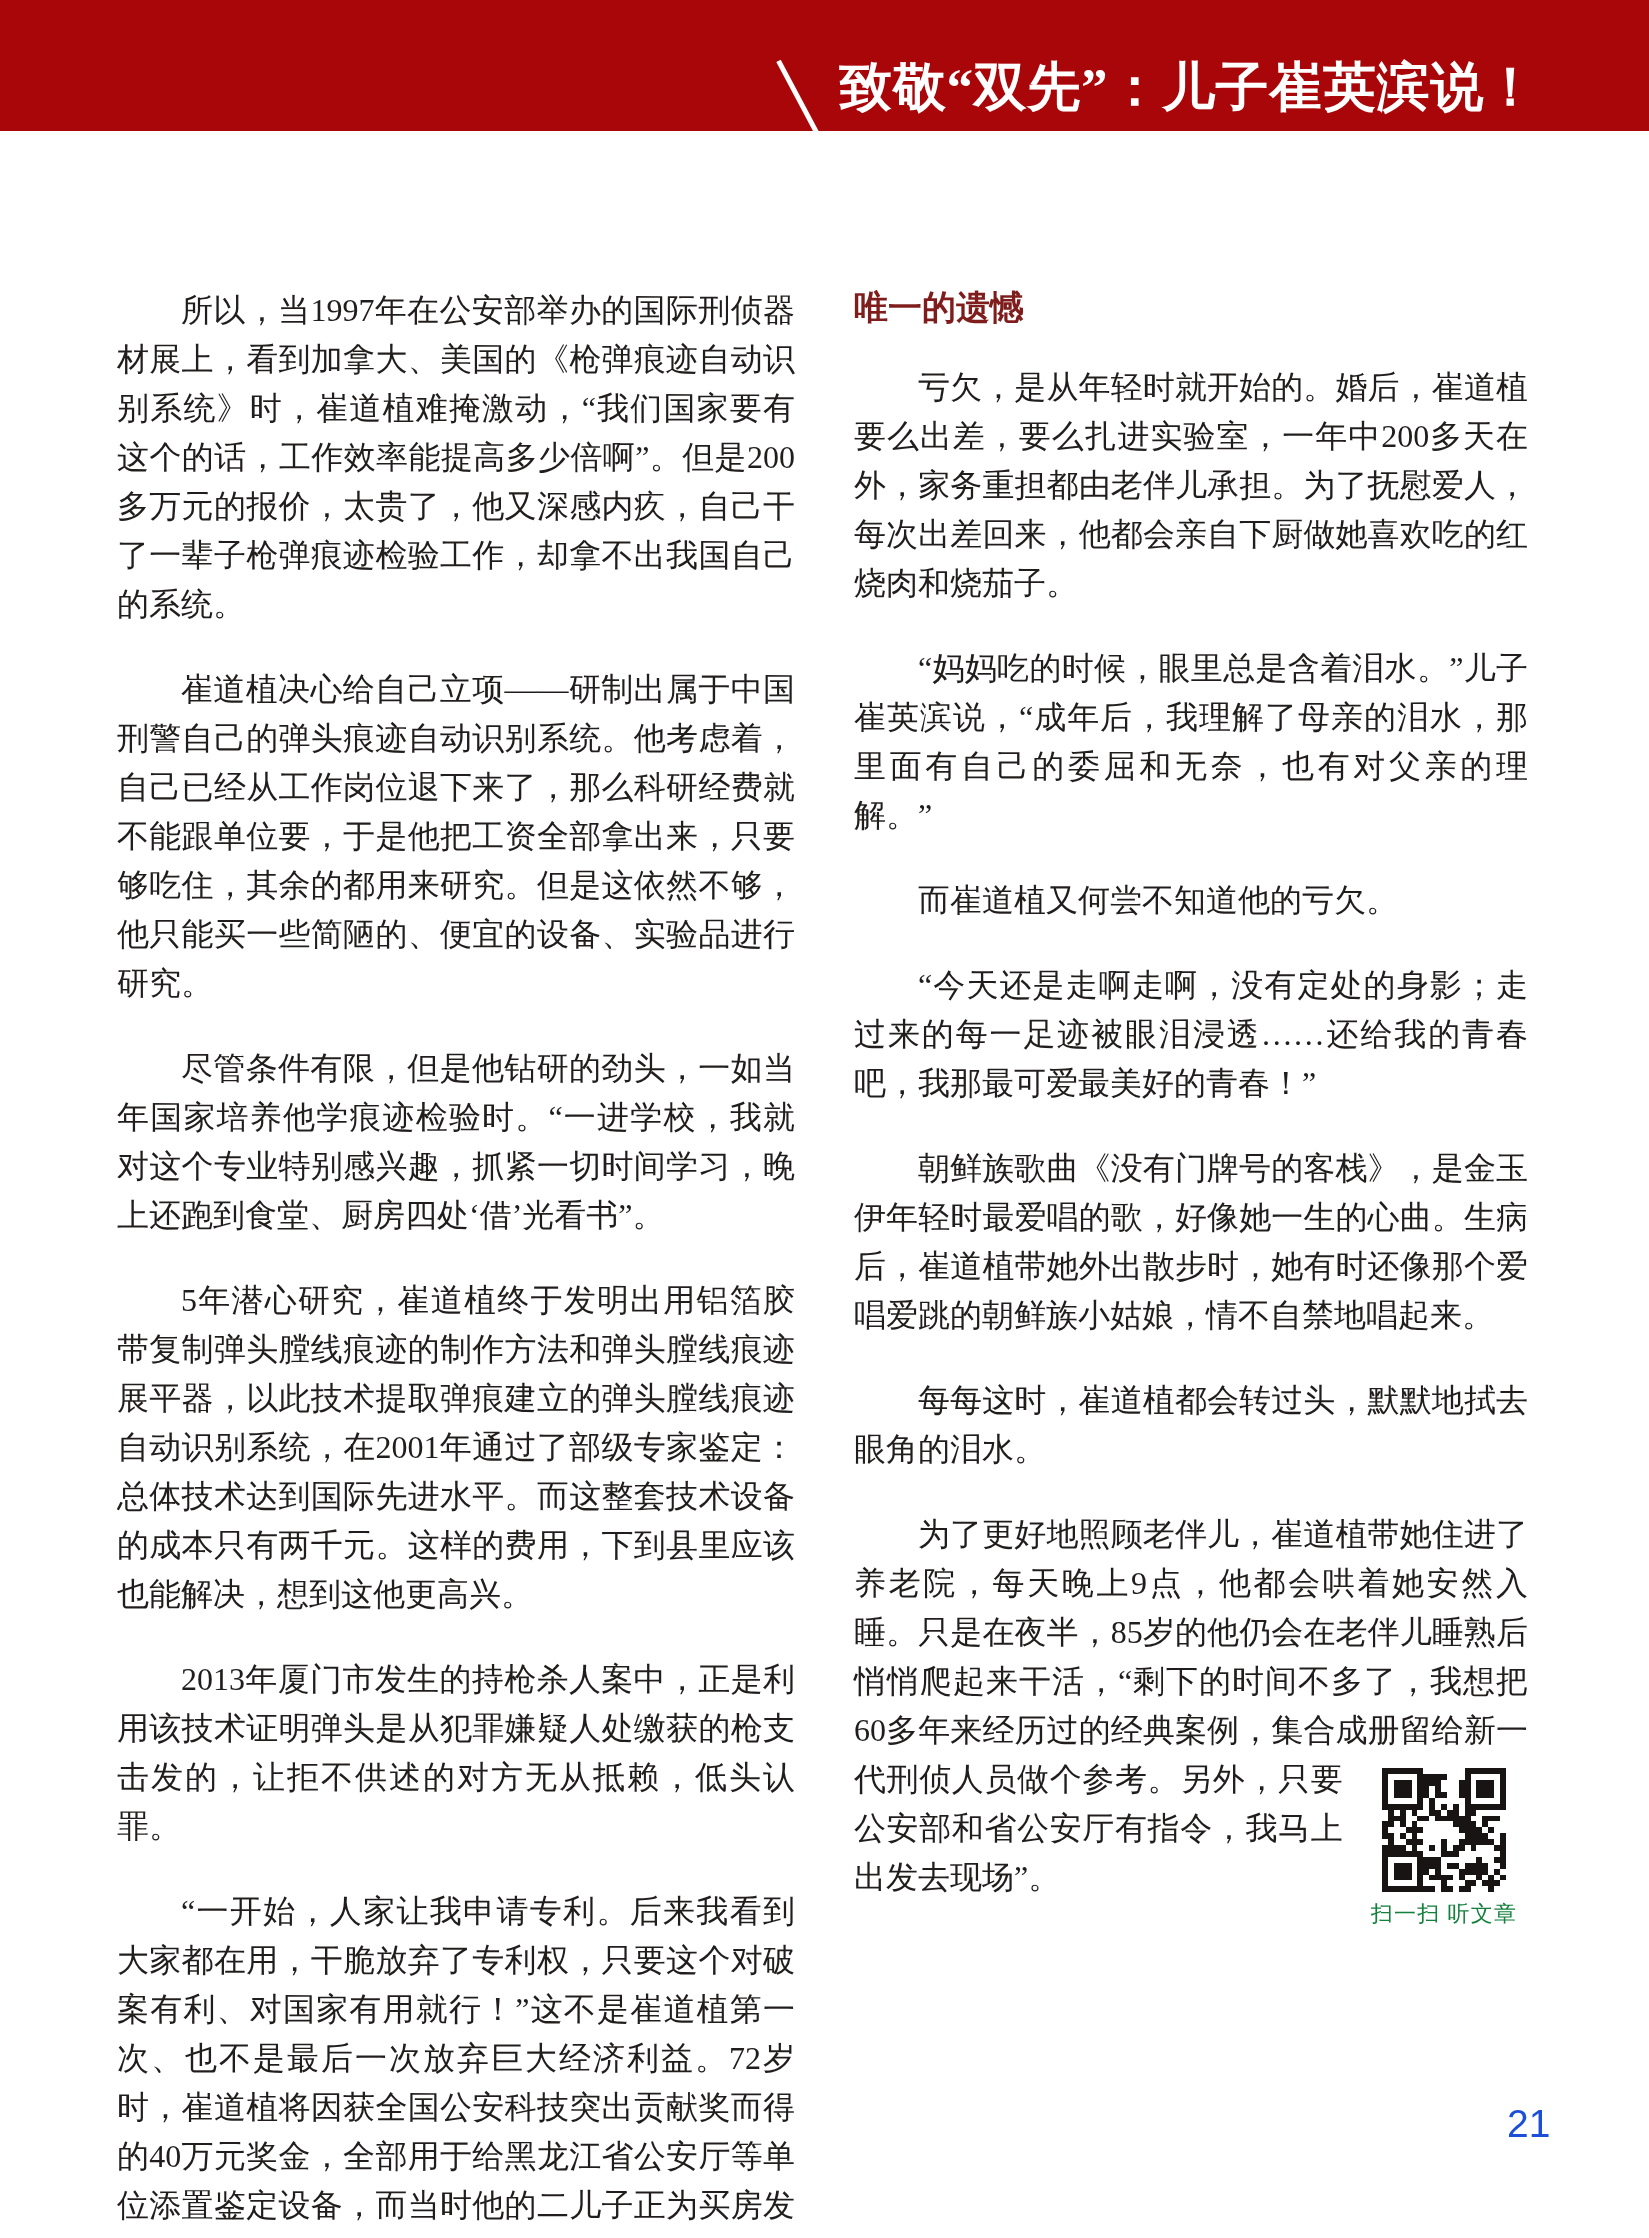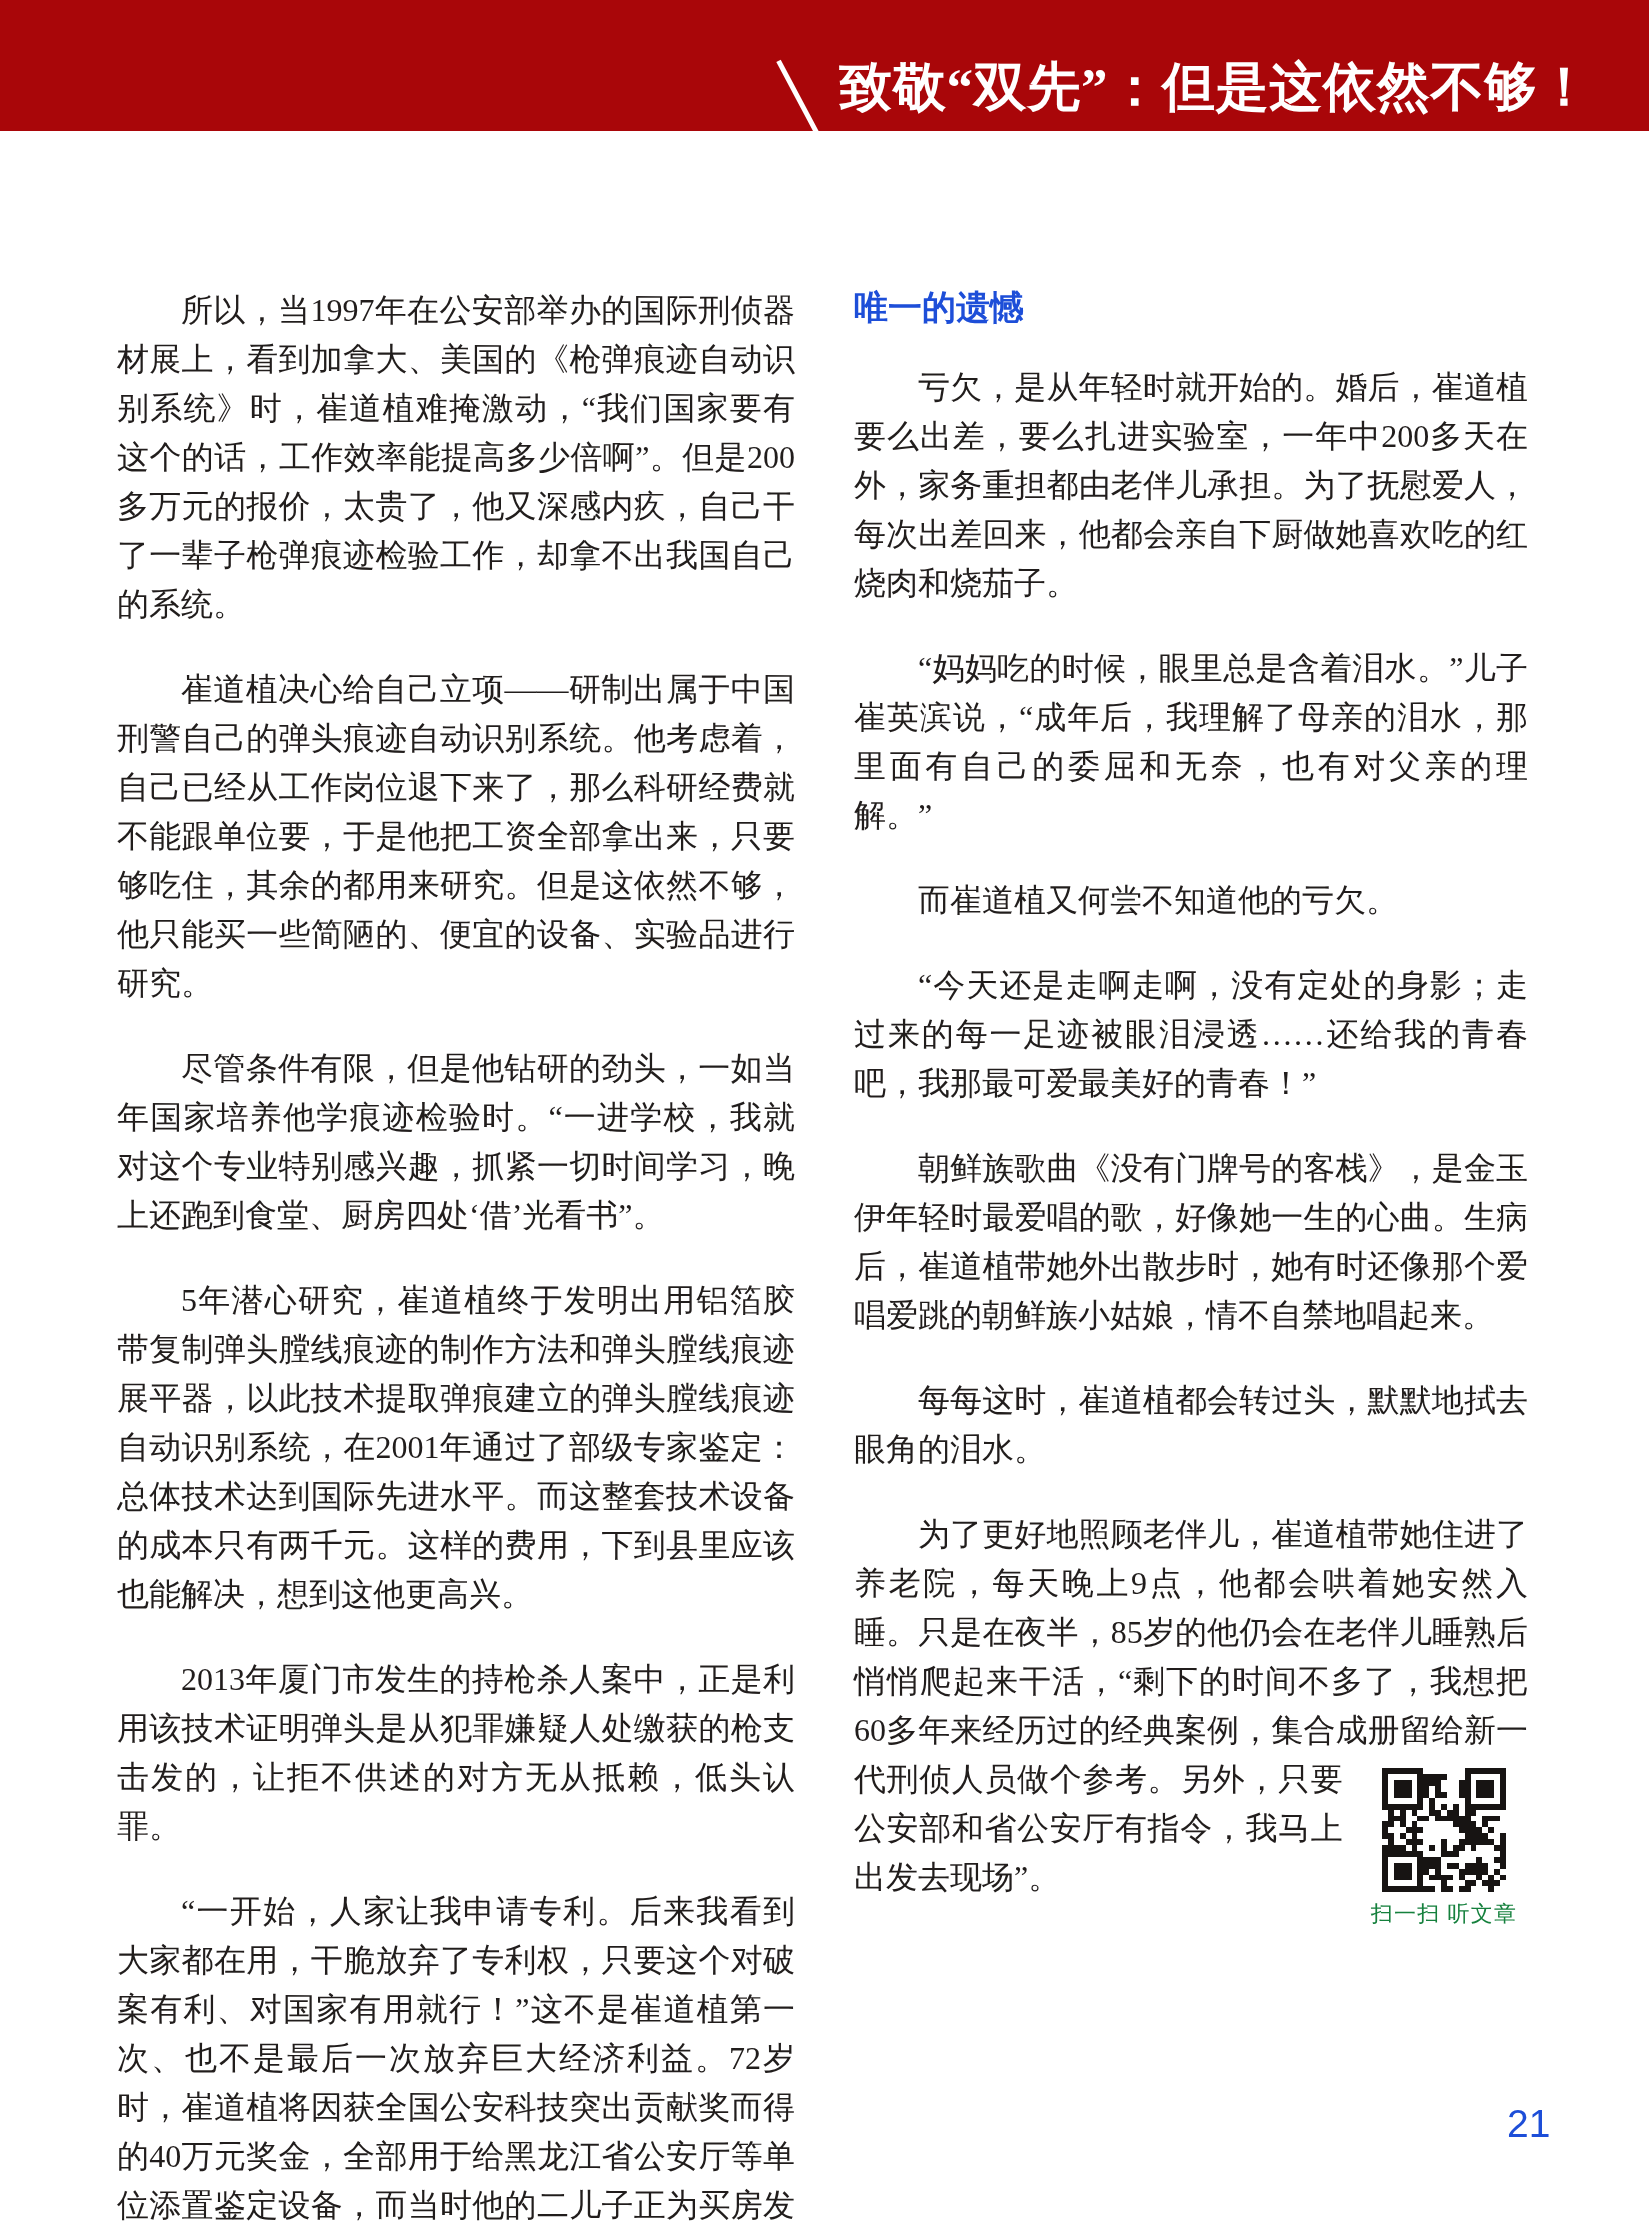--- a/index.html
+++ b/index.html
@@ -26,21 +26,21 @@
     position:absolute;top:250px;
     font-size:32px;line-height:49px;text-align:justify;
   }
   .col-left{left:117px;width:678px;}
   .col-right{left:854px;width:674px;}
   .col p{margin:0;padding:0;}
   .col p.indent{text-indent:2em;margin-top:36px;}
   .section-heading{
     font-family:"Liberation Sans","DejaVu Sans",sans-serif;
     font-weight:bold;font-size:34px;line-height:40px;
-    margin:37px 0 20px 0;color:#1d4ed8;text-align:left;
+    margin:37px 0 20px 0;color:#7f1d1d;text-align:left;
   }
   
   .qr-float{
     float:right;width:168px;margin:5.3px 0 4px 17.3px;text-align:center;
   }
   .qr-grid{
     width:124px;height:124px;margin:8px auto 8px auto;
     display:grid;grid-template-columns:repeat(21,1fr);grid-template-rows:repeat(21,1fr);
     background:#ffffff;
   }
@@ -55,21 +55,21 @@
     position:absolute;left:1507px;top:2104px;
     font-family:"Liberation Sans","DejaVu Sans",sans-serif;
     font-size:39px;color:#1d4ed8;line-height:1;
   }
 </style>
 </head>
 <body style="background: rgb(255, 255, 255); color: rgb(33, 29, 28);">
 
 <div class="banner" style="background: rgb(169, 6, 9);">
   <span class="banner-slash"></span>
-  <span class="banner-title">致敬“双先”：但是这依然不够！</span>
+  <span class="banner-title">致敬“双先”：儿子崔英滨说！</span>
 </div>
 
 <div class="col col-left">
   <p class="indent">所以，当1997年在公安部举办的国际刑侦器材展上，看到加拿大、美国的《枪弹痕迹自动识别系统》时，崔道植难掩激动，“我们国家要有这个的话，工作效率能提高多少倍啊”。但是200多万元的报价，太贵了，他又深感内疚，自己干了一辈子枪弹痕迹检验工作，却拿不出我国自己的系统。</p>
   <p class="indent">崔道植决心给自己立项——研制出属于中国刑警自己的弹头痕迹自动识别系统。他考虑着，自己已经从工作岗位退下来了，那么科研经费就不能跟单位要，于是他把工资全部拿出来，只要够吃住，其余的都用来研究。但是这依然不够，他只能买一些简陋的、便宜的设备、实验品进行研究。</p>
   <p class="indent">尽管条件有限，但是他钻研的劲头，一如当年国家培养他学痕迹检验时。“一进学校，我就对这个专业特别感兴趣，抓紧一切时间学习，晚上还跑到食堂、厨房四处‘借’光看书”。</p>
   <p class="indent">5年潜心研究，崔道植终于发明出用铝箔胶带复制弹头膛线痕迹的制作方法和弹头膛线痕迹展平器，以此技术提取弹痕建立的弹头膛线痕迹自动识别系统，在2001年通过了部级专家鉴定：总体技术达到国际先进水平。而这整套技术设备的成本只有两千元。这样的费用，下到县里应该也能解决，想到这他更高兴。</p>
   <p class="indent">2013年厦门市发生的持枪杀人案中，正是利用该技术证明弹头是从犯罪嫌疑人处缴获的枪支击发的，让拒不供述的对方无从抵赖，低头认罪。</p>
   <p class="indent">“一开始，人家让我申请专利。后来我看到大家都在用，干脆放弃了专利权，只要这个对破案有利、对国家有用就行！”这不是崔道植第一次、也不是最后一次放弃巨大经济利益。72岁时，崔道植将因获全国公安科技突出贡献奖而得的40万元奖金，全部用于给黑龙江省公安厅等单位添置鉴定设备，而当时他的二儿子正为买房发愁。</p>
   <p class="indent">为什么这么做？童年时连地主家锅底一块焦糊锅巴，也要和姐姐推来推去谁也舍不得吃的</p>

